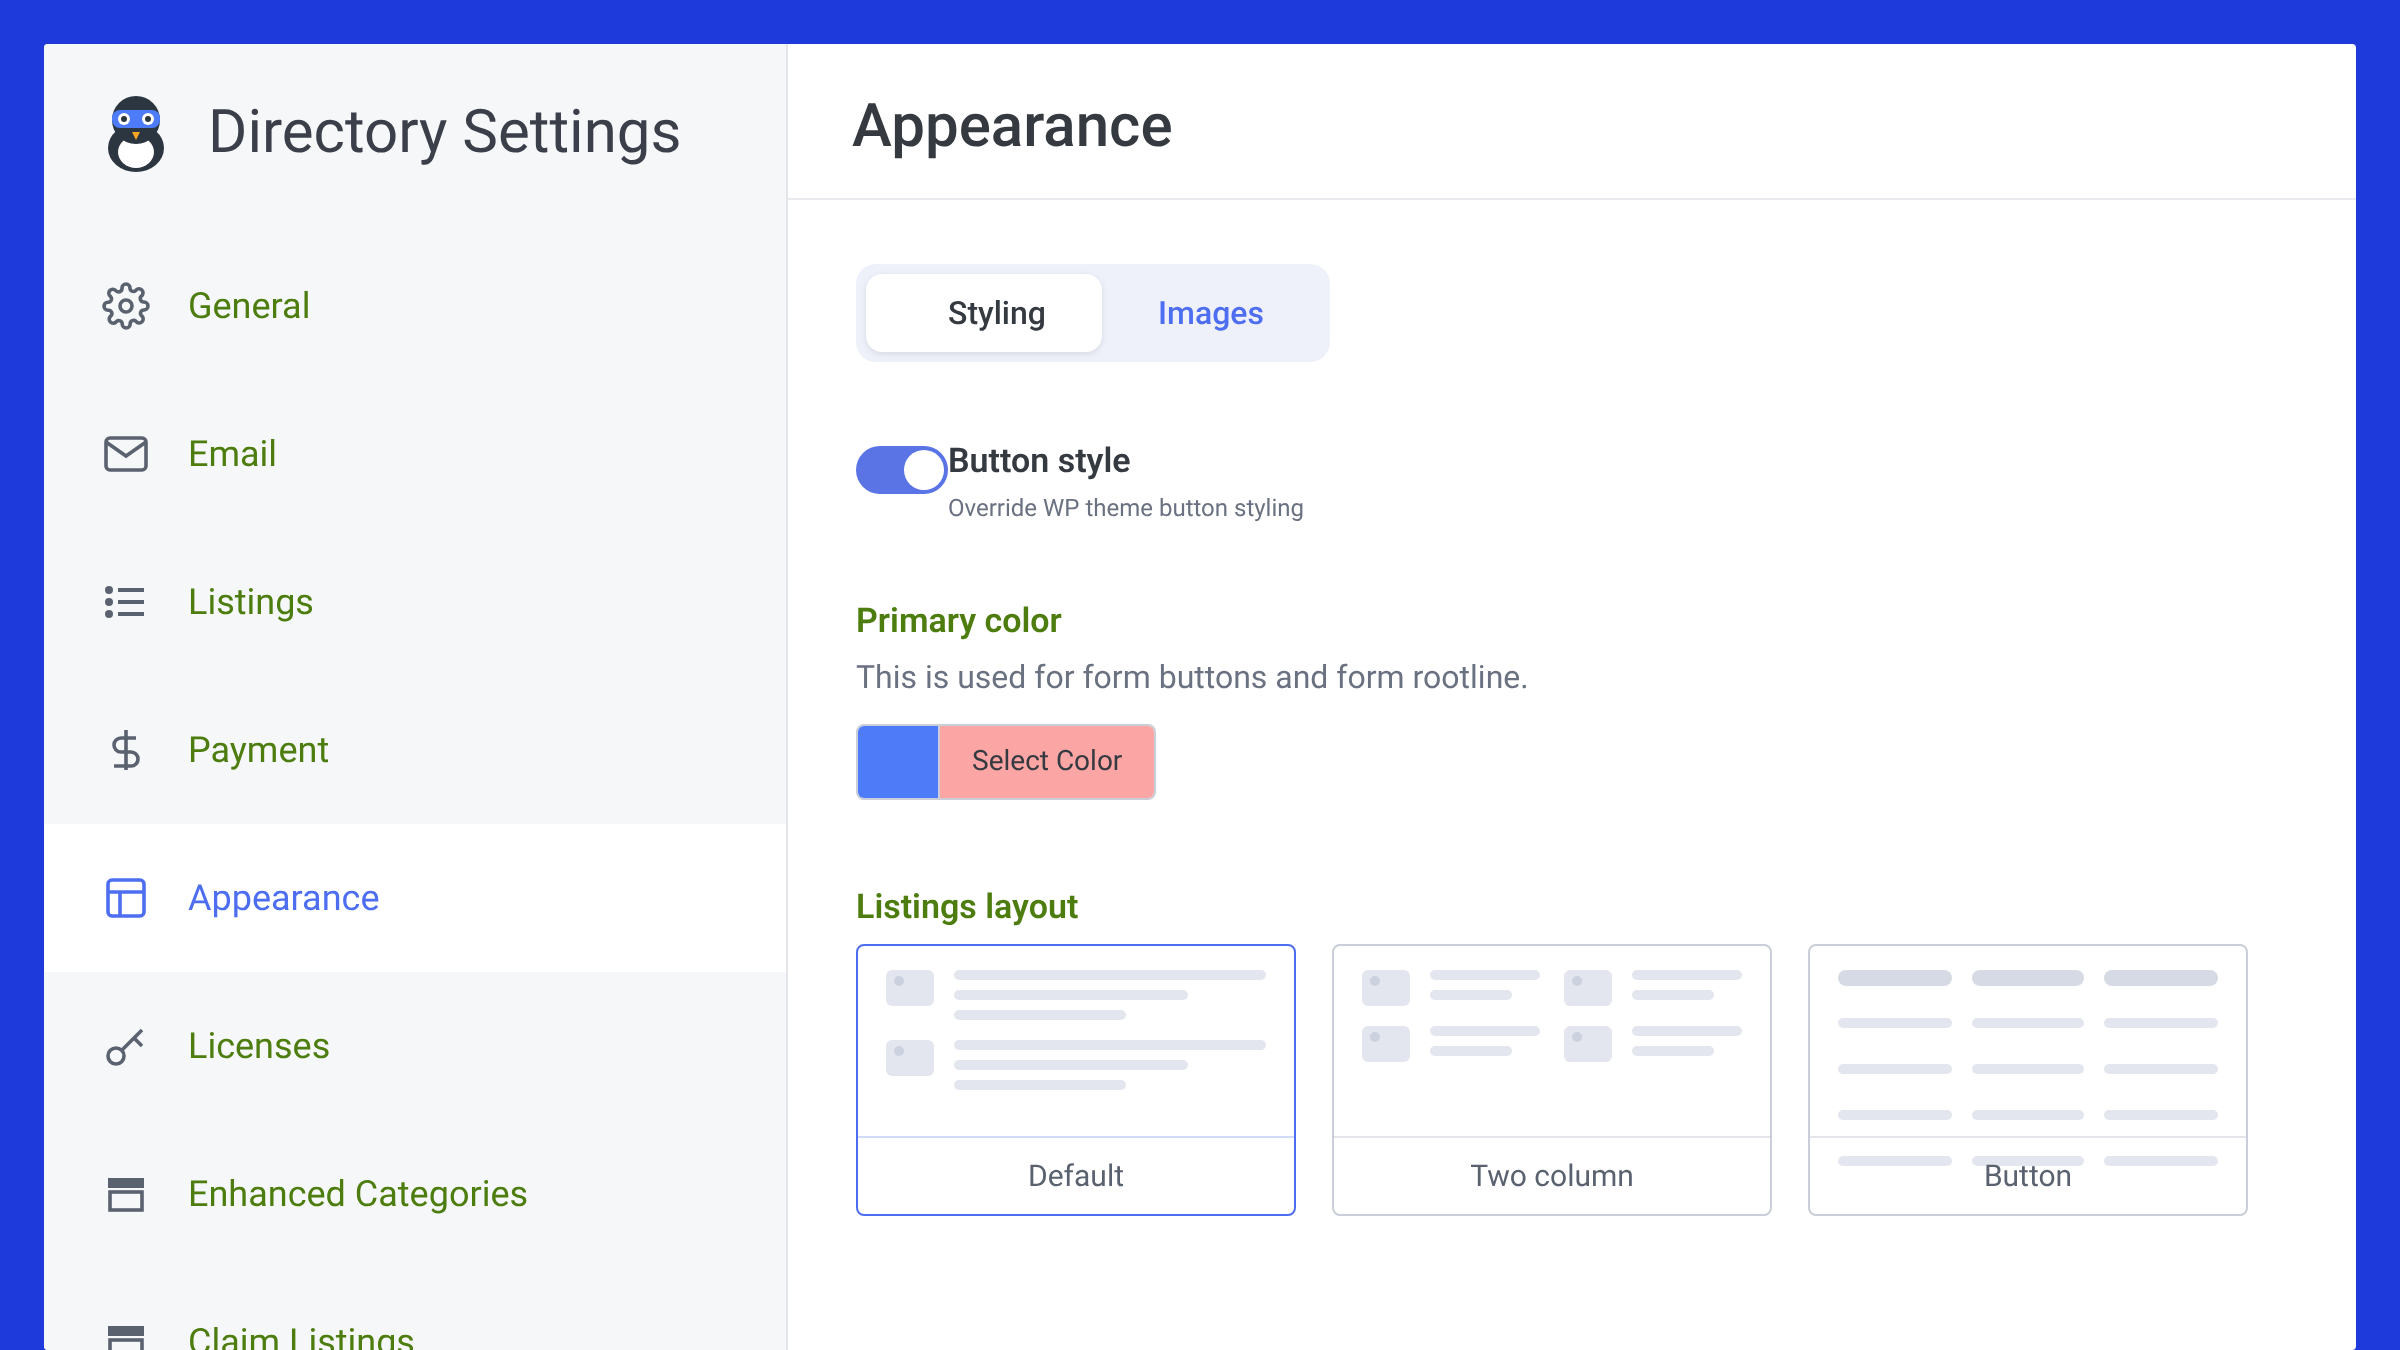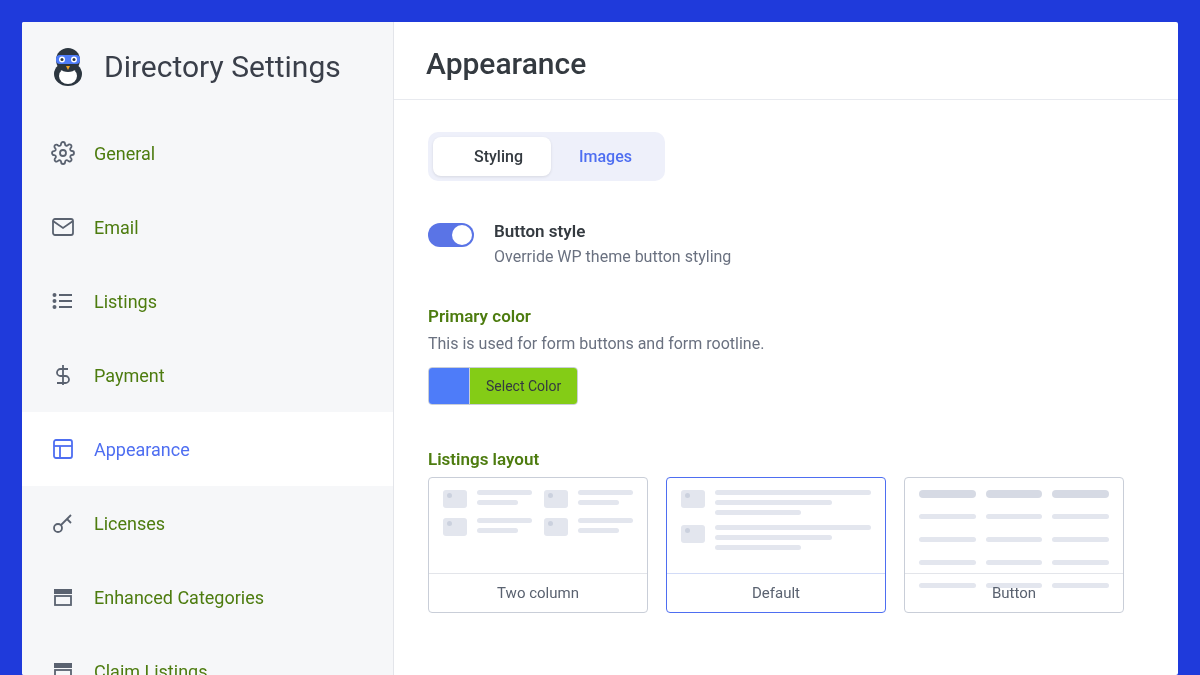--- a/index.html
+++ b/index.html
@@ -115,21 +115,20 @@
     .tab.active {
       background: #fff;
       color: #343a40;
       box-shadow: 0 1px 3px rgba(0,0,0,0.1);
       padding-left: 41px;
     }
     
     .toggle-row {
       display: flex;
       align-items: flex-start;
-      gap: 20px;
       margin-bottom: 40px;
     }
     .toggle {
       width: 46px;
       height: 24px;
       background: #5a74e6;
       border-radius: 20px;
       position: relative;
       cursor: pointer;
       flex-shrink: 0;
@@ -144,21 +143,21 @@
       background: #fff;
       border-radius: 50%;
     }
     .toggle-label {
       font-size: 17px;
       font-weight: 600;
       color: #343a40;
       margin-bottom: 6px;
     }
     .toggle-desc {
-      font-size: 16px;
+      font-size: 12px;
       color: #6a7180;
     }
     
     .section-title {
       font-size: 17px;
       font-weight: 600;
       color: #4d7c0f;
       margin-bottom: 8px;
     }
     .section-desc {
@@ -177,21 +176,21 @@
       width: 40px;
       height: 36px;
       background: #4e7cf9;
     }
     .color-btn {
       padding: 0 16px;
       display: flex;
       align-items: center;
       font-size: 14px;
       color: #343a40;
-      background: #84cc16;
+      background: #fca5a5;
       border-left: 1px solid #c9ced8;
       cursor: pointer;
     }
     
     .layout-row {
       display: flex;
       gap: 18px;
     }
     .layout-card {
       width: 220px;
@@ -422,20 +421,42 @@
         <div class="color-picker">
           <div class="color-swatch" style="background:#4e7cf9"></div>
           <div class="color-btn">Select Color</div>
         </div>
       </div>
 
       
       <div>
         <div class="section-title">Listings layout</div>
         <div class="layout-row">
+
+          <div class="layout-card selected">
+            <div class="layout-preview">
+              <div class="sk-row">
+                  <div class="sk-img"></div>
+                  <div class="sk-lines">
+                    <div class="sk-line w1"></div>
+                    <div class="sk-line w2"></div>
+                    <div class="sk-line w3"></div>
+                  </div>
+                </div>
+              <div class="sk-row">
+                  <div class="sk-img"></div>
+                  <div class="sk-lines">
+                    <div class="sk-line w1"></div>
+                    <div class="sk-line w2"></div>
+                    <div class="sk-line w3"></div>
+                  </div>
+                </div>
+            </div>
+            <div class="layout-label">Default</div>
+          </div>
 
           <div class="layout-card">
             <div class="layout-preview">
               <div class="two-col">
                 <div class="sk-row">
                     <div class="sk-img"></div>
                     <div class="sk-lines">
                       <div class="sk-line w1"></div>
                       <div class="sk-line w2"></div>
                     </div>
@@ -461,42 +482,20 @@
                     <div class="sk-lines">
                       <div class="sk-line w1"></div>
                       <div class="sk-line w2"></div>
                     </div>
                   </div>
               </div>
             </div>
             <div class="layout-label">Two column</div>
           </div>
 
-          <div class="layout-card selected">
-            <div class="layout-preview">
-              <div class="sk-row">
-                  <div class="sk-img"></div>
-                  <div class="sk-lines">
-                    <div class="sk-line w1"></div>
-                    <div class="sk-line w2"></div>
-                    <div class="sk-line w3"></div>
-                  </div>
-                </div>
-              <div class="sk-row">
-                  <div class="sk-img"></div>
-                  <div class="sk-lines">
-                    <div class="sk-line w1"></div>
-                    <div class="sk-line w2"></div>
-                    <div class="sk-line w3"></div>
-                  </div>
-                </div>
-            </div>
-            <div class="layout-label">Default</div>
-          </div>
-
           <div class="layout-card">
             <div class="layout-preview">
               <div class="table-header">
                   <div class="th-cell"></div>
                   <div class="th-cell"></div>
                   <div class="th-cell"></div>
                 </div>
               <div class="table-row">
                   <div class="td-cell"></div>
                   <div class="td-cell"></div>

